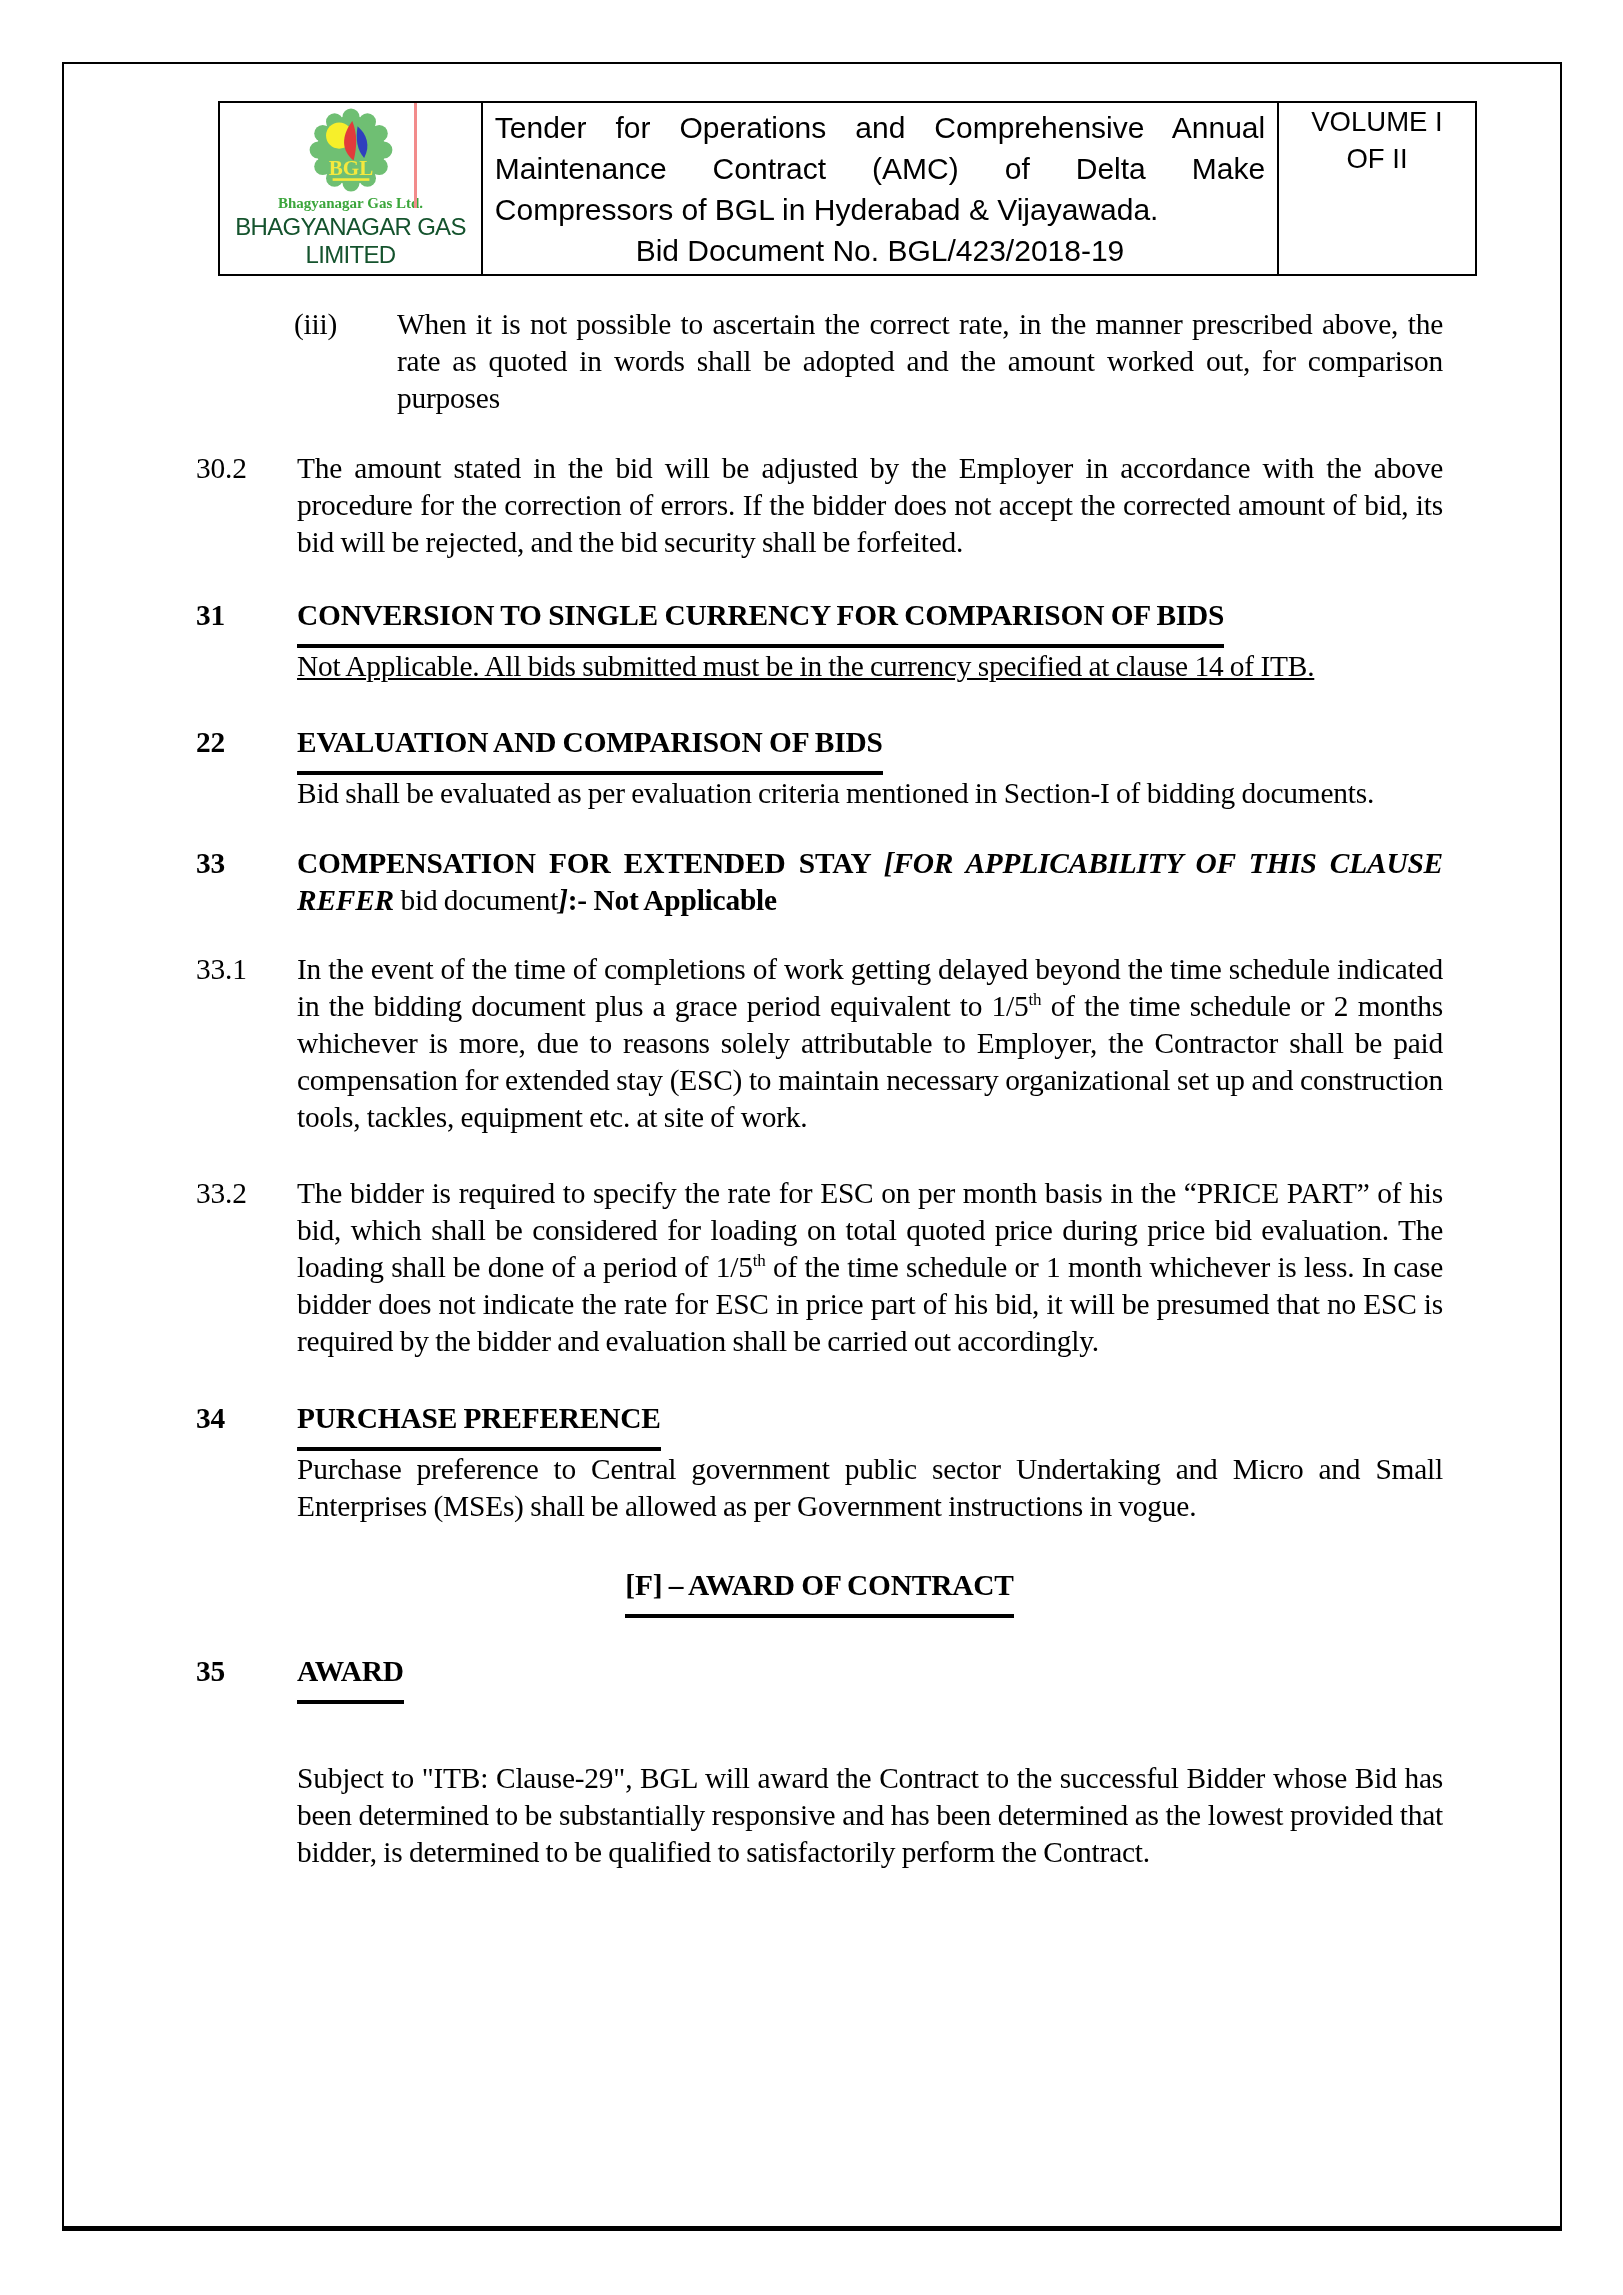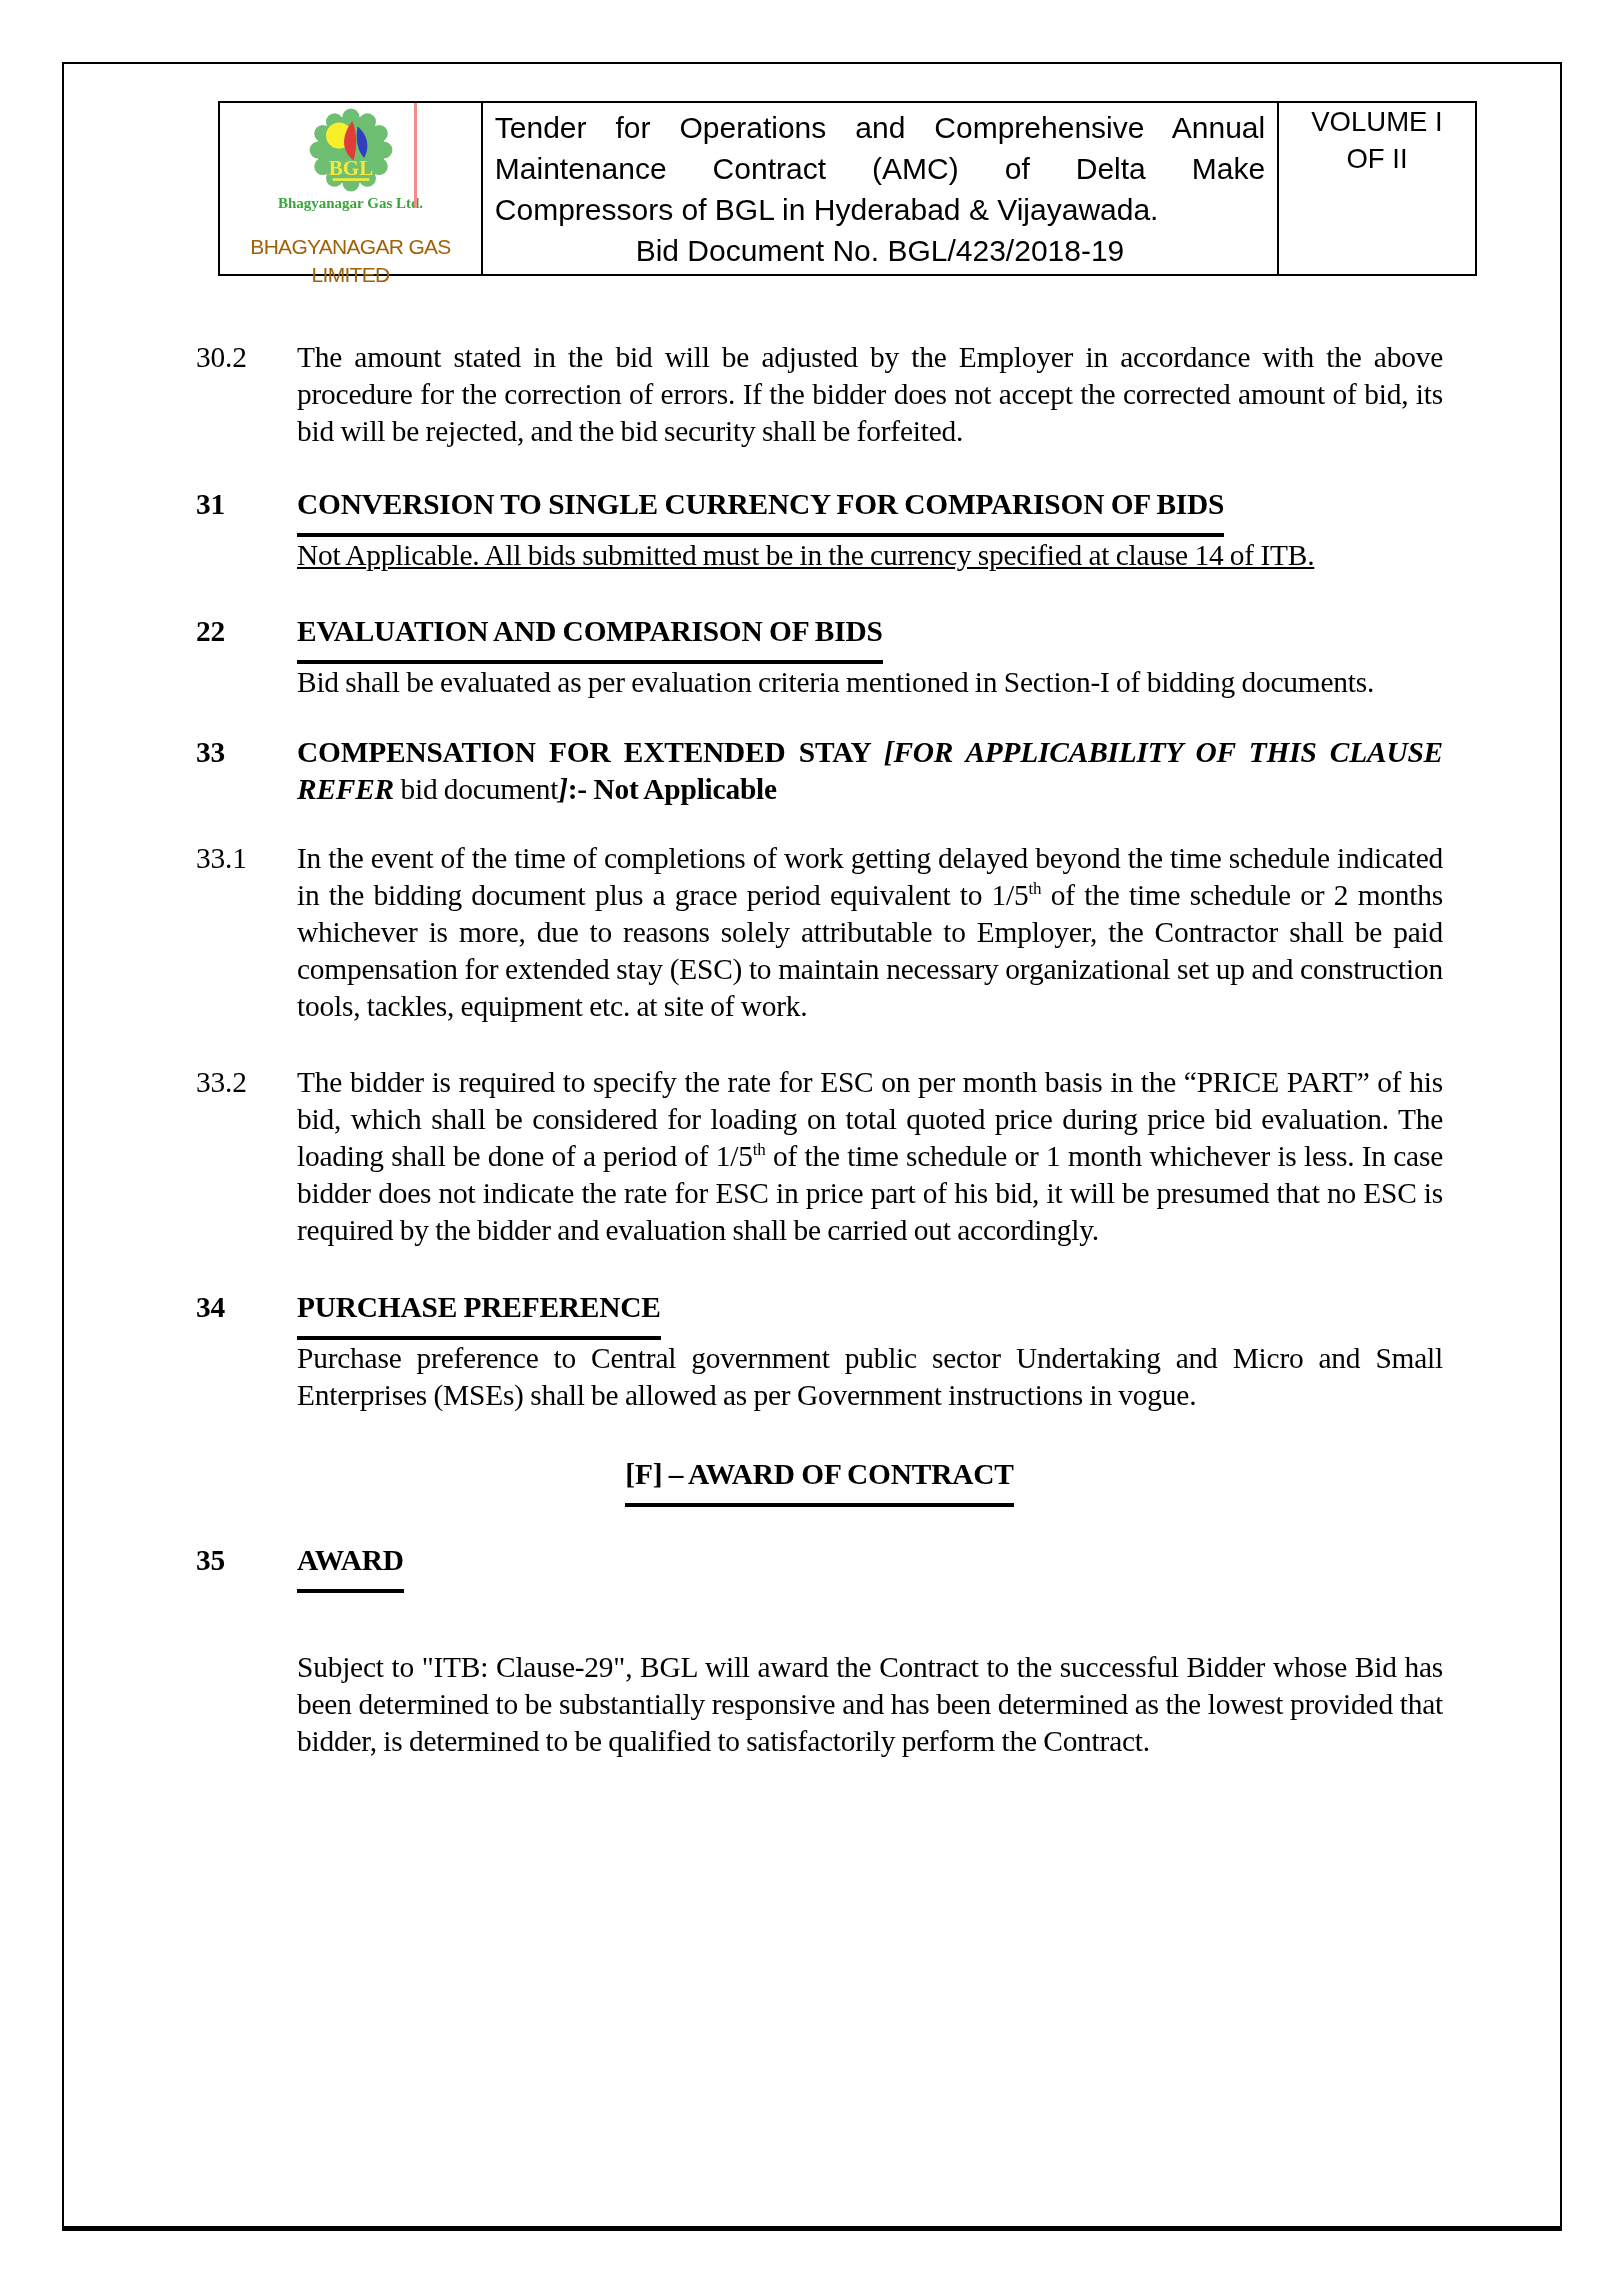--- a/index.html
+++ b/index.html
@@ -21,21 +21,21 @@
   }
   .hcell { box-sizing:border-box; height:100%; }
   .cell-logo { width:261px; position:relative; text-align:center; }
   .cell-title { flex:1; border-left:2px solid #000; border-right:2px solid #000; padding:3.9px 11.8px 0 11.8px; }
   .cell-volume { width:196px; display:flex; flex-direction:column; justify-content:flex-start; align-items:center; }
 
   .red-line { position:absolute; top:0; left:194px; width:2.6px; height:105px; background:#f28b8b; }
 
   .logo-wrap { margin-top:1.3px; line-height:0; }
   .logo-caption { font-family:"Liberation Serif", serif; font-weight:bold; color:#3aa53a; font-size:15px; line-height:17px; margin-top:-1.3px; }
-  .company-name { font-size:21px; line-height:27.5px; letter-spacing:-0.7px; margin-top:21px; color:#a16207; }
+  .company-name { font-size:24px; line-height:27.5px; letter-spacing:-0.7px; margin-top:1px; color:#14532d; }
 
   .title-line { font-size:30px; line-height:41px; text-align:justify; text-align-last:justify; white-space:normal; }
   .title-line.left { text-align:left; text-align-last:left; }
   .title-line.center { text-align:center; text-align-last:center; }
 
   .volume-line { font-size:27.5px; line-height:37px; }
 
   
   .content { position:absolute; left:196px; top:306px; width:1247px; font-size:29.4px; line-height:37px; letter-spacing:-0.2px; word-spacing:-0.7px; }
   .sect { position:relative; }
@@ -116,20 +116,24 @@
       <div class="title-line center">Bid Document No. BGL/423/2018-19</div>
     </div>
     <div class="hcell cell-volume">
       <div class="volume-line">VOLUME I</div>
       <div class="volume-line">OF II</div>
     </div>
   </div>
 
   <div class="content">
 
+    <div class="sect">
+      <span class="subnum">(iii)</span>
+      <div class="subbody lastleft">When it is not possible to ascertain the correct rate, in the manner prescribed above, the rate as quoted in words shall be adopted and the amount worked out, for comparison purposes</div>
+    </div>
 
     <div class="sect mt-30-2">
       <span class="num">30.2</span>
       <div class="bodytext lastleft">The amount stated in the bid will be adjusted by the Employer in accordance with the above procedure for the correction of errors. If the bidder does not accept the corrected amount of bid, its bid will be rejected, and the bid security shall be forfeited.</div>
     </div>
 
     <div class="sect mt-31">
       <span class="num hd">31</span>
       <div class="bodytext">
         <span class="hd hd-underline">CONVERSION TO SINGLE CURRENCY FOR COMPARISON OF BIDS</span>

